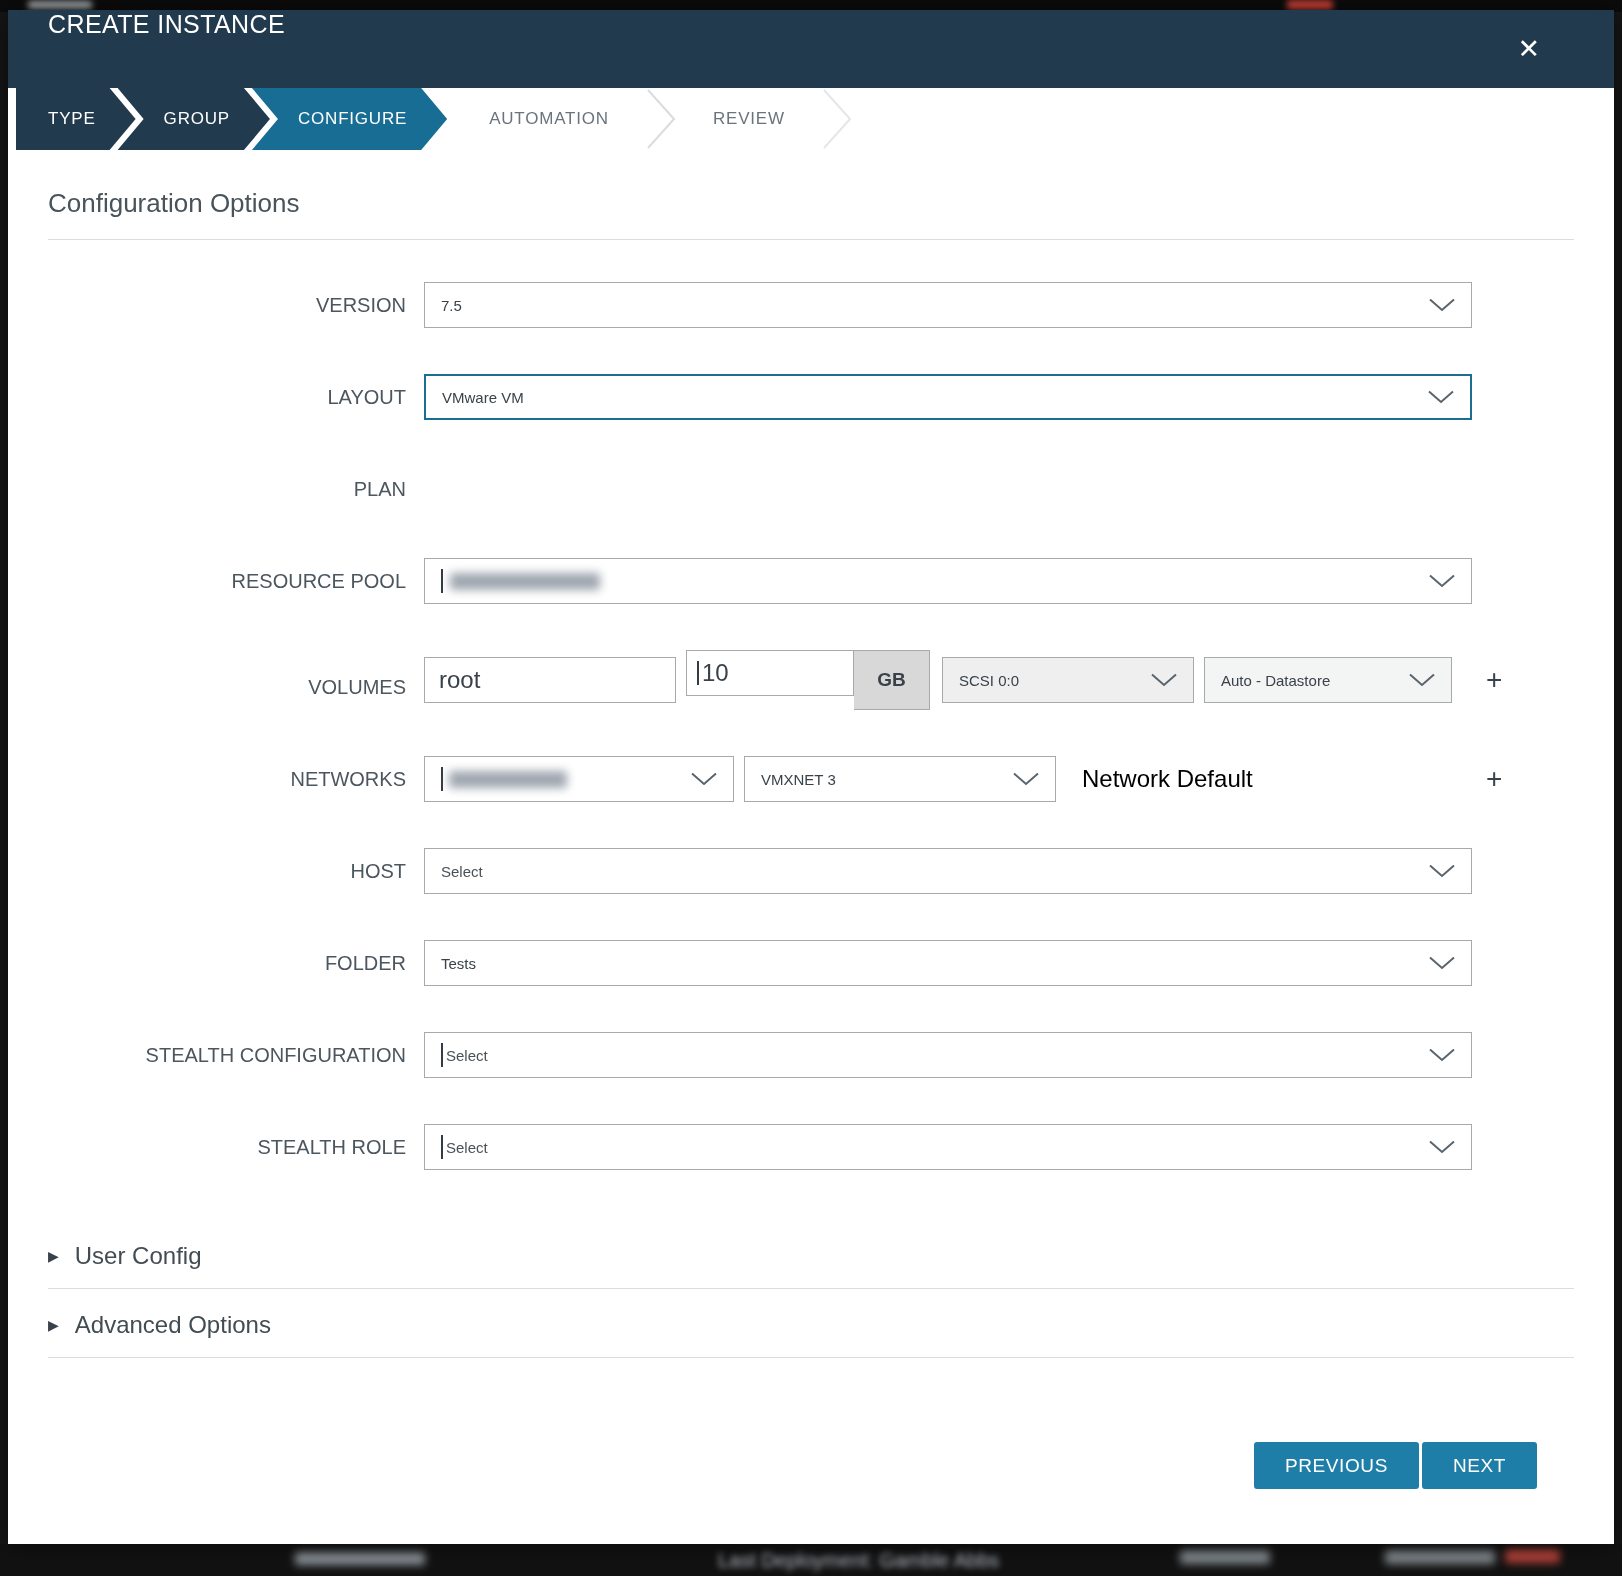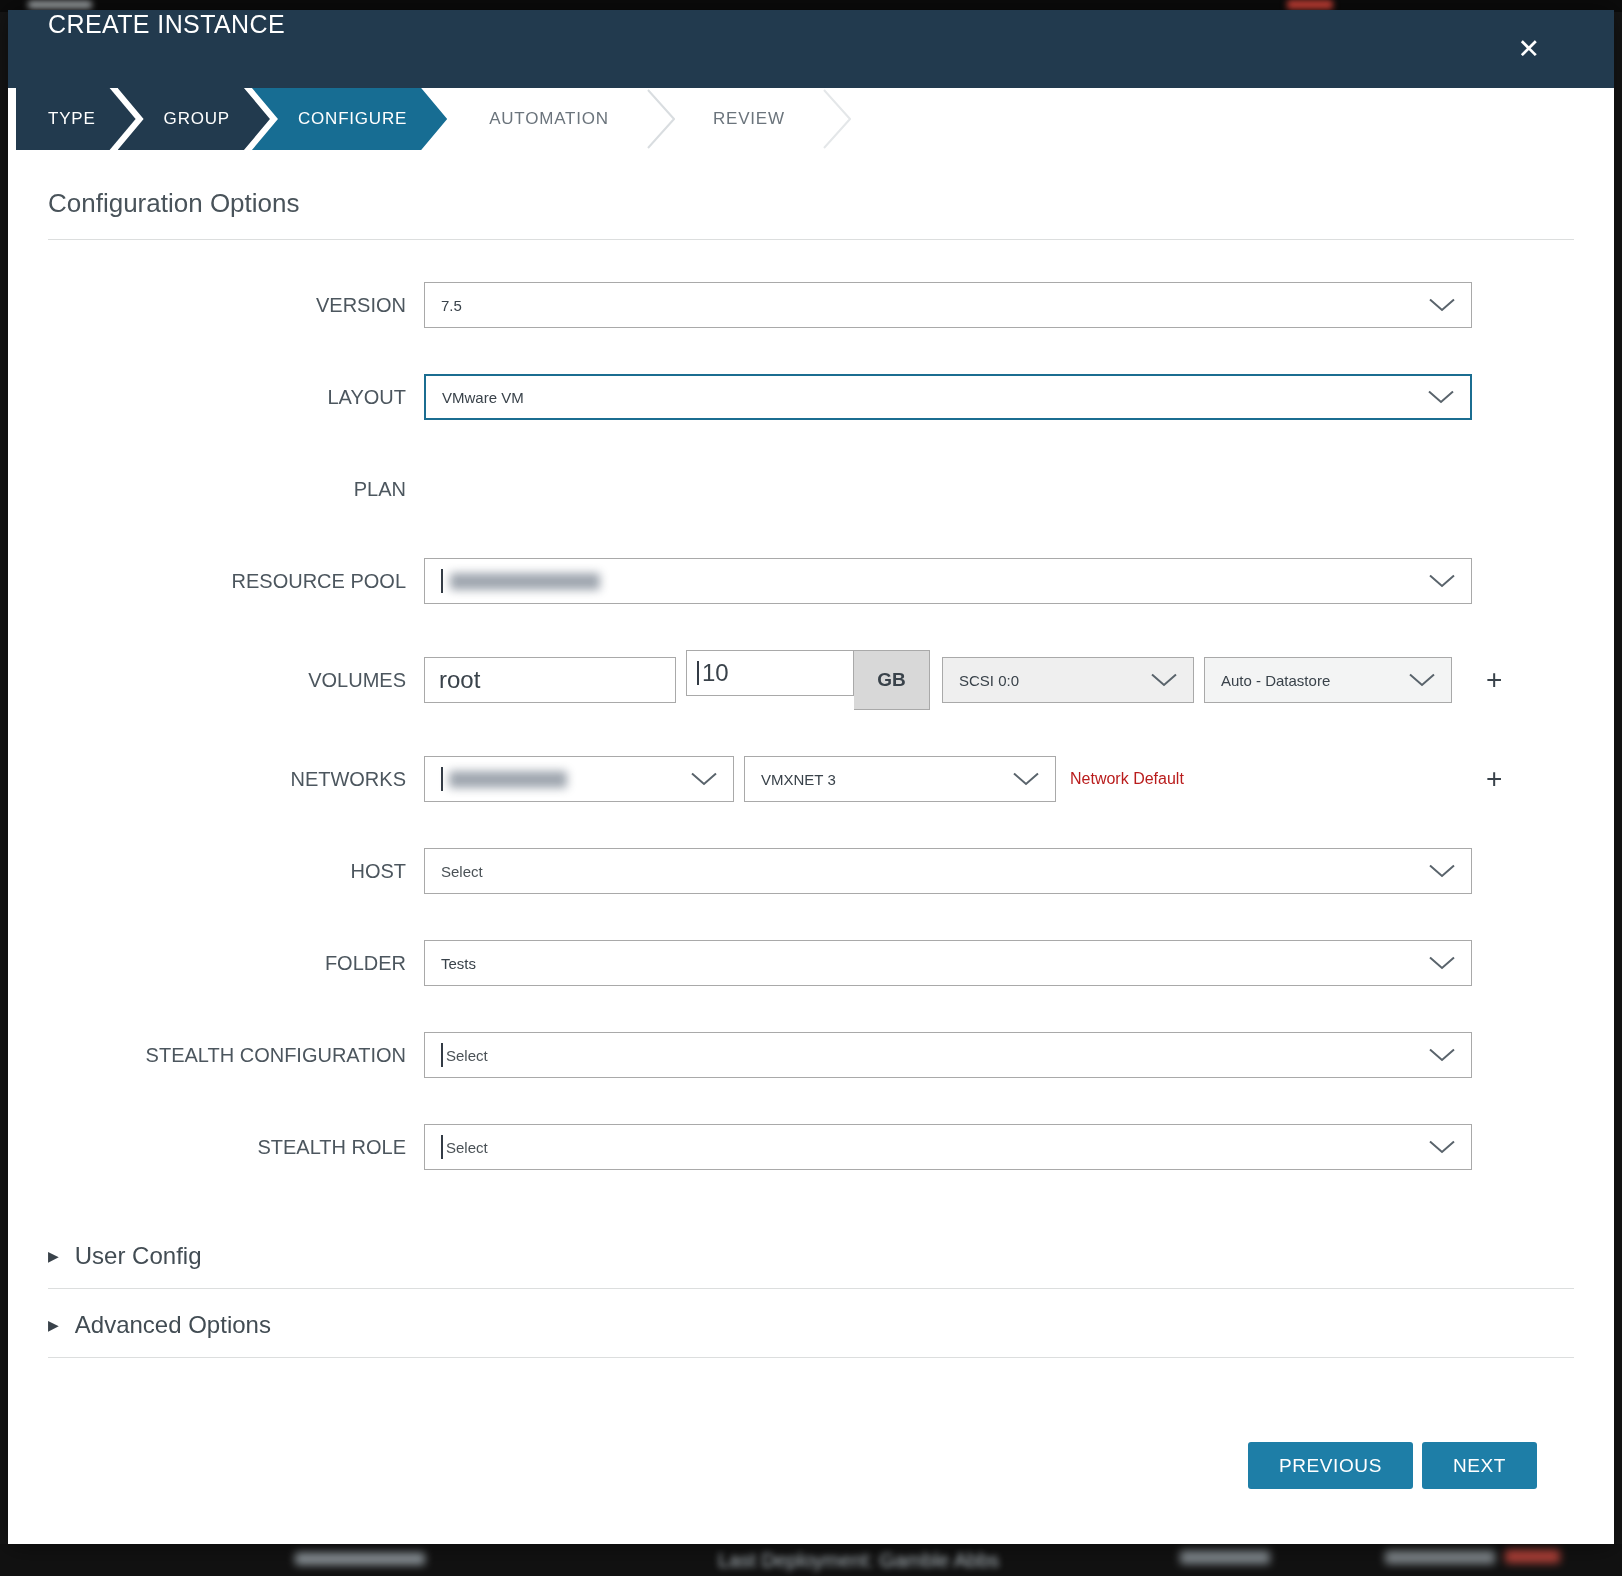--- a/index.html
+++ b/index.html
@@ -55,21 +55,21 @@
   .step.light { color:#6b747c; background:transparent; padding:0 42px; }
   .sdiv { align-self:center; margin-left:-4px; margin-right:-4px; }
 
   
   .content { flex:1; display:flex; flex-direction:column; overflow:hidden; }
   .cfg-heading {
     margin:38px 40px 0; padding-bottom:20px; border-bottom:1px solid #dcdede;
     font-size:26px; color:#49535a; font-weight:400;
   }
   .form { margin-top:40px; }
-  .row { display:flex; align-items:center; padding:2px 40px; margin-bottom:42px; }
+  .row { display:flex; align-items:flex-end; padding:2px 40px; margin-bottom:42px; }
   .row .label {
     flex:0 0 auto; width:376px; padding-right:18px; text-align:right;
     font-size:20px; color:#4c565e; line-height:46px; white-space:nowrap;
   }
   .controls { flex:0 0 auto; width:1048px; display:flex; align-items:center; position:relative; }
   .controls.col { flex-direction:column; align-items:stretch; }
 
   .select {
     height:46px; border:1px solid #a9a9a9; background:#fff;
     display:flex; align-items:center; padding:0 46px 0 16px;
@@ -89,21 +89,21 @@
   .size-input { width:168px; display:flex; align-items:center; padding:0 10px; }
   .unit {
     width:76px; height:60px; background:#d8d8d8; border:1px solid #a9a9a9; border-left:none;
     display:flex; align-items:center; justify-content:center;
     font-size:19px; color:#39424a; font-weight:600;
   }
   .sel-controller { width:252px; margin-left:12px; background:#efefef; }
   .sel-datastore  { width:248px; margin-left:10px; background:#f3f4f4; }
   .sel-network    { width:310px; }
   .sel-adapter    { width:312px; margin-left:10px; }
-  .net-default    { margin-left:14px; font-size:16px; color:#b91c1c; }
+  .net-default    { margin-left:26px; font-size:24px; color:#000000; }
   .add {
     position:absolute; left:calc(100% + 14px); top:50%; transform:translateY(-50%);
     font-size:28px; color:#39424a; font-weight:300; cursor:pointer; line-height:1;
   }
 
   .plan-info { margin-top:16px; font-size:18px; color:#5a6770; display:flex; align-items:center; padding-left:2px; }
   .pi-cores, .pi-mem { margin-right:26px; }
   .pi-price { margin-right:10px; }
   .price-icon {
     width:22px; height:22px; border-radius:50%; background:#43a3b2; color:#fff;
@@ -115,21 +115,21 @@
   .rp-blob  { width:150px; margin-left:4px; }
   .net-blob { width:118px; margin-left:3px; }
 
   .collapse-section {
     margin:0 40px; padding:22px 0 18px; border-bottom:1px solid #dcdede;
     font-size:24px; color:#424c53; display:flex; align-items:center; cursor:pointer;
   }
   .collapse-section.firstsec { margin-top:6px; }
   .tri { font-size:14px; margin-right:16px; color:#39424a; }
 
-  .footer { margin-top:auto; display:flex; justify-content:flex-end; gap:9px; padding:0 77px 55px 0; }
+  .footer { margin-top:auto; display:flex; justify-content:flex-end; gap:3px; padding:0 77px 55px 0; }
   .btn {
     height:47px; background:#1e7ea7; color:#fff; border:none; border-radius:3px;
     font-size:19px; letter-spacing:.6px; padding:0 31px; cursor:pointer; font-family:inherit;
   }
 </style>
 </head>
 <body>
 
 <div class="bg-top">
   <div class="blob tb1"></div>

